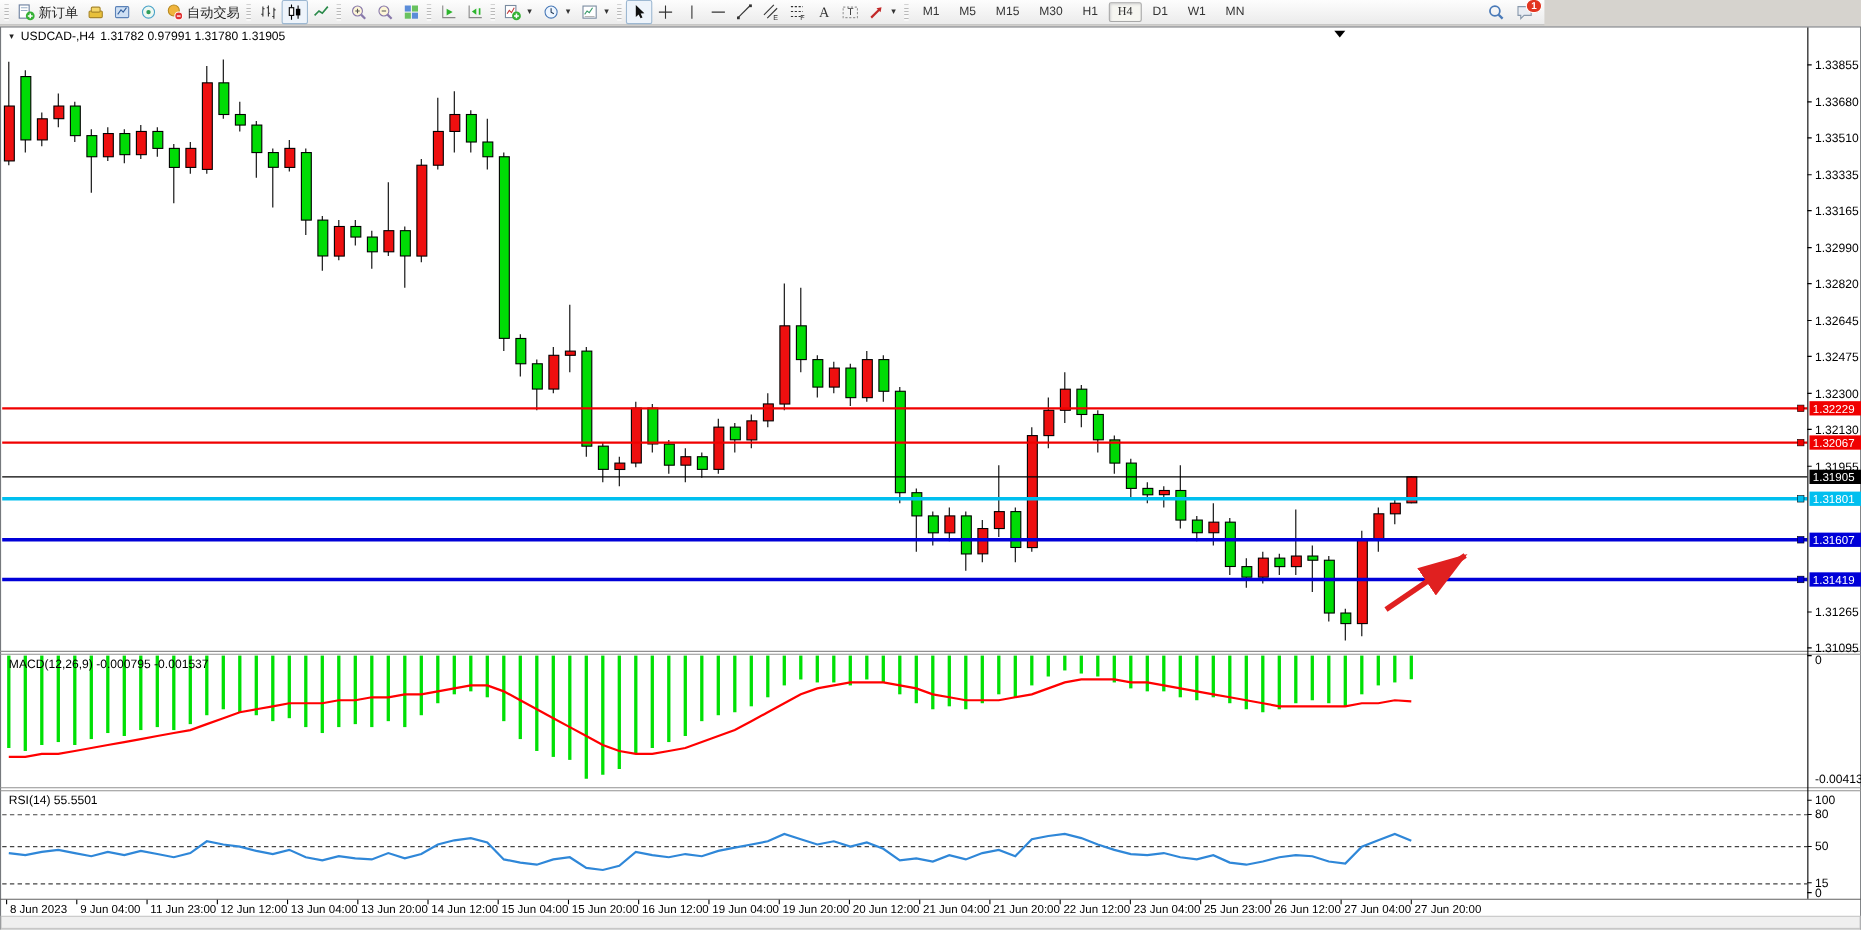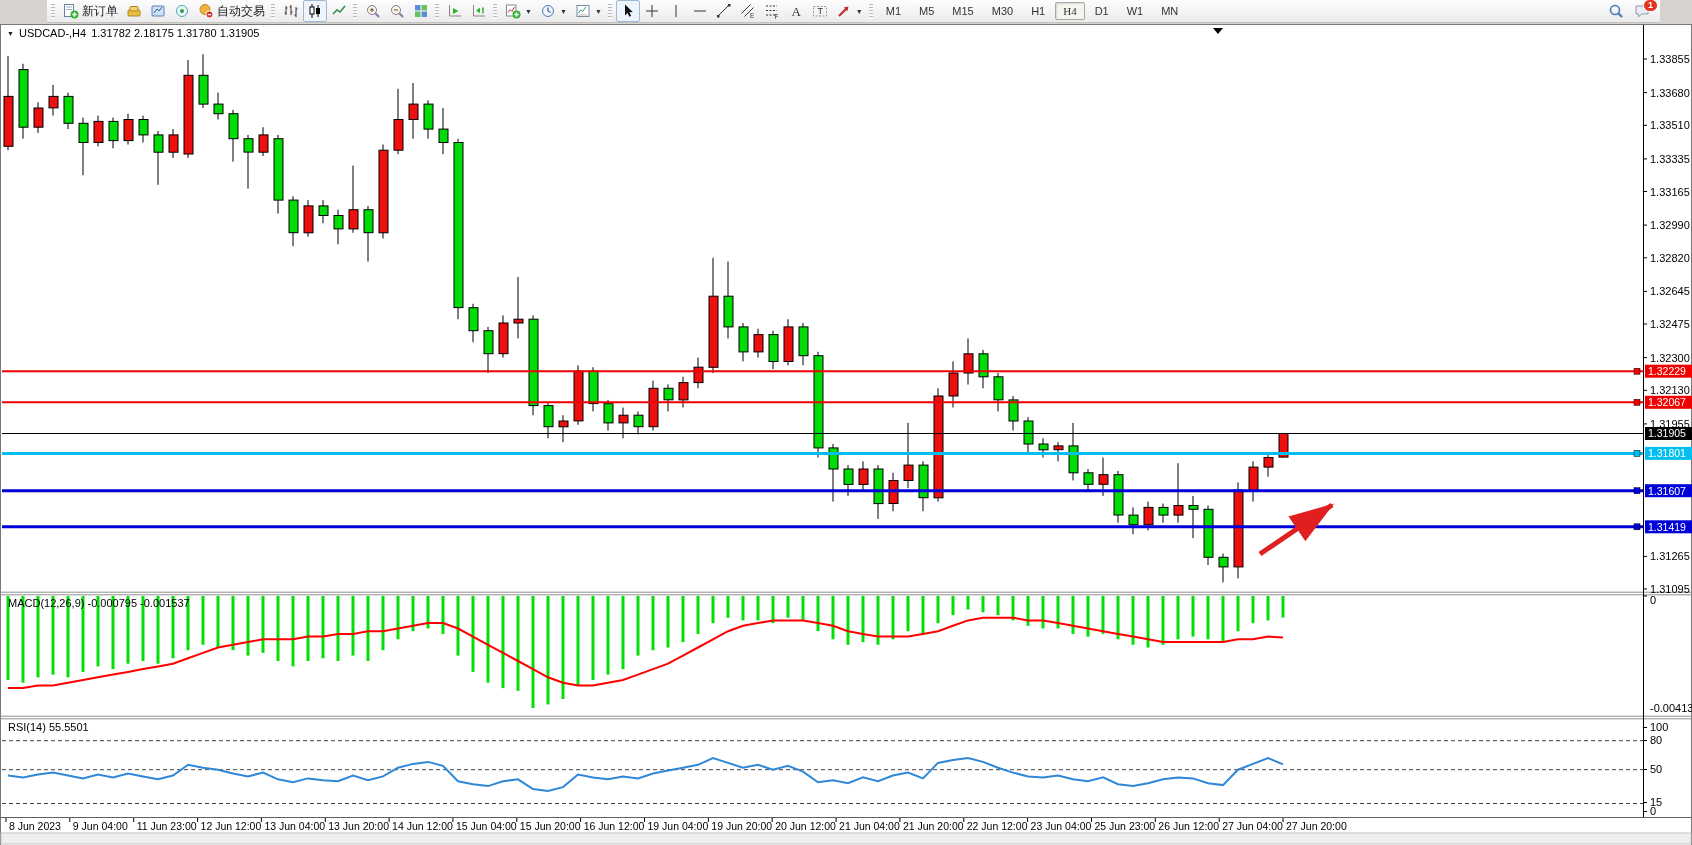--- a/index.html
+++ b/index.html
@@ -3,25 +3,25 @@
 <meta charset="utf-8">
 <style>
   html,body{margin:0;padding:0;}
   body{
     width:1692px;height:845px;position:relative;overflow:hidden;
     font-family:"Liberation Sans",sans-serif;background:#d6d3ce;
     -webkit-font-smoothing:none;
   }
   
   .toolbar{
-    position:absolute;top:0;left:0;width:1613px;height:23px;
+    position:absolute;top:0;left:0;width:1404px;height:23px;
     background:linear-gradient(#fdfdfd,#ebebeb);
     border-bottom:1px solid #c3c3c3;
     display:flex;align-items:center;padding-left:2px;box-sizing:border-box;
-    z-index:10;white-space:nowrap;margin-left:47px;
+    z-index:10;white-space:nowrap;
   }
   .tb-grip{width:4px;height:15px;margin:0 4px 0 2px;flex:none;
     background:repeating-linear-gradient(to bottom,#b9b9b9 0 1px,#f8f8f8 1px 3px);}
   .tb-btn{height:20px;display:inline-flex;align-items:center;gap:3px;
     padding:0 3px;border:1px solid transparent;border-radius:2px;
     font-size:12px;color:#222;flex:none;cursor:default;}
   .tb-btn.active{background:#eef4fb;border-color:#9db8d2;}
   .tb-btn .caret{font-size:7px;color:#333;margin-left:1px;}
   .tb-btn svg{display:block;}
   .tf-btn{font-size:11px;color:#333;padding:2px 7px;border:1px solid transparent;
@@ -255,21 +255,21 @@
         <span class="notif-badge">1</span>
       </span>
     </span>
   </div>
 
 <div class="chart-window"></div>
 
 <div class="symbol-row">
   <span class="marker">▼</span>
   <span>USDCAD-,H4</span>
-  <span>1.31782 2.18175 1.31780 1.31905</span>
+  <span>1.31782 0.97991 1.31780 1.31905</span>
 </div>
 
 <svg id="chart-svg" width="1692" height="845">
   <defs>
     <marker id="ah" markerWidth="12" markerHeight="10" refX="8.5" refY="3" orient="auto" markerUnits="strokeWidth">
       <path d="M0,0 L9,3 L0,6 z" fill="#e02020"></path>
     </marker>
   </defs>
 <line x1="8" y1="56.1" x2="8" y2="150.2" stroke="#000000" stroke-width="1"></line>
     <rect x="4" y="96.4" width="9" height="49.9" fill="#ee0f0f" stroke="#000" stroke-width="1"></rect>

